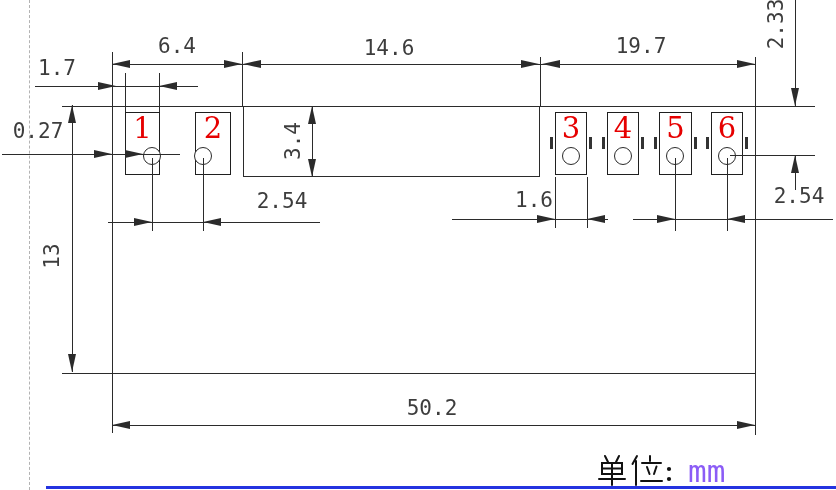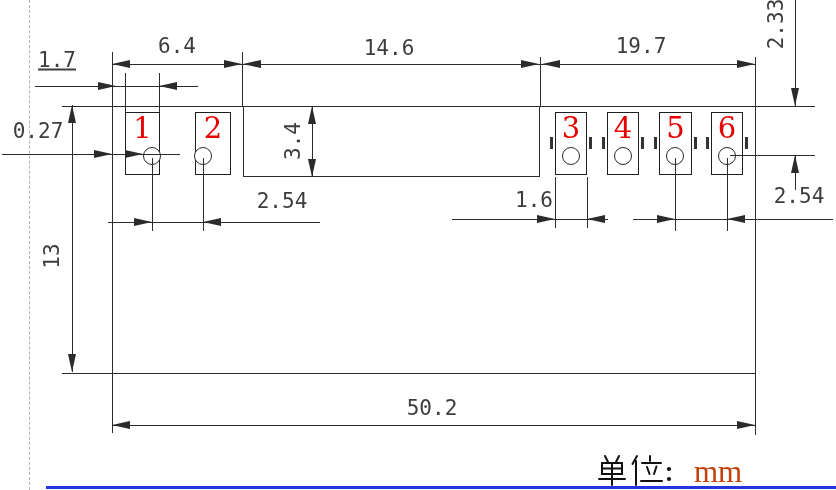--- a/index.html
+++ b/index.html
@@ -23,21 +23,21 @@
   .padnum{position:absolute;left:50%;top:1px;transform:translateX(-50%);
           font-family:"DejaVu Serif", serif;font-size:29px;line-height:1;color:var(--pad-number);}
   .hole{position:absolute;width:18px;height:18px;border:1.7px solid var(--line);
         border-radius:50%;box-sizing:border-box;background:#fff;}
   .tick{position:absolute;width:3px;height:12px;background:#333;}
   .rect{position:absolute;border:1.6px solid var(--line);box-sizing:border-box;background:#fff;}
   #dashed{position:absolute;left:29px;top:0;height:490px;width:0;border-left:1.5px dashed var(--dashed);}
   #bluerule{position:absolute;left:46px;top:486px;width:790px;height:3px;background:var(--bottom-rule);}
   #units{position:absolute;left:596px;top:453px;display:flex;align-items:flex-end;color:#111;}
   #units svg{display:block;}
-  #units .mm{font-size:31px;line-height:1;margin-left:16px;color:#c2410c;font-family:Liberation Serif, serif;}
+  #units .mm{font-size:31px;line-height:1;margin-left:10px;color:#8b5cf6;}
 </style>
 </head>
 <body>
 
 <div id="stage">
 
   <div id="dashed"></div>
   <div id="bluerule"></div>
 
   <div class="hl" style="left:62px;top:106px;width:753px;"></div>
@@ -92,21 +92,21 @@
   <div class="ar r" style="left:737px;top:60px;"></div>
   <span class="dim" style="left:177px;top:46px;">6.4</span>
   <span class="dim" style="left:389px;top:48px;">14.6</span>
   <span class="dim" style="left:641px;top:46px;">19.7</span>
 
   <div class="hl" style="left:35px;top:86px;width:163px;"></div>
   <div class="vl" style="left:125px;top:73px;height:39px;"></div>
   <div class="vl" style="left:159px;top:73px;height:39px;"></div>
   <div class="ar r" style="left:98px;top:82px;"></div>
   <div class="ar l" style="left:159px;top:82px;"></div>
-  <span class="dim" style="left:57px;top:60px;text-decoration:underline;">1.7</span>
+  <span class="dim" style="left:57px;top:68px;">1.7</span>
 
   <div class="hl" style="left:2px;top:154px;width:178px;"></div>
   <div class="ar r" style="left:94px;top:150px;"></div>
   <div class="ar r" style="left:125px;top:150px;"></div>
   <span class="dim" style="left:38px;top:131px;">0.27</span>
 
   <div class="vl" style="left:312px;top:106px;height:71px;"></div>
   <div class="ar u" style="left:308px;top:106px;"></div>
   <div class="ar d" style="left:308px;top:159px;"></div>
   <span class="dim rot" style="left:293px;top:141px;">3.4</span>

